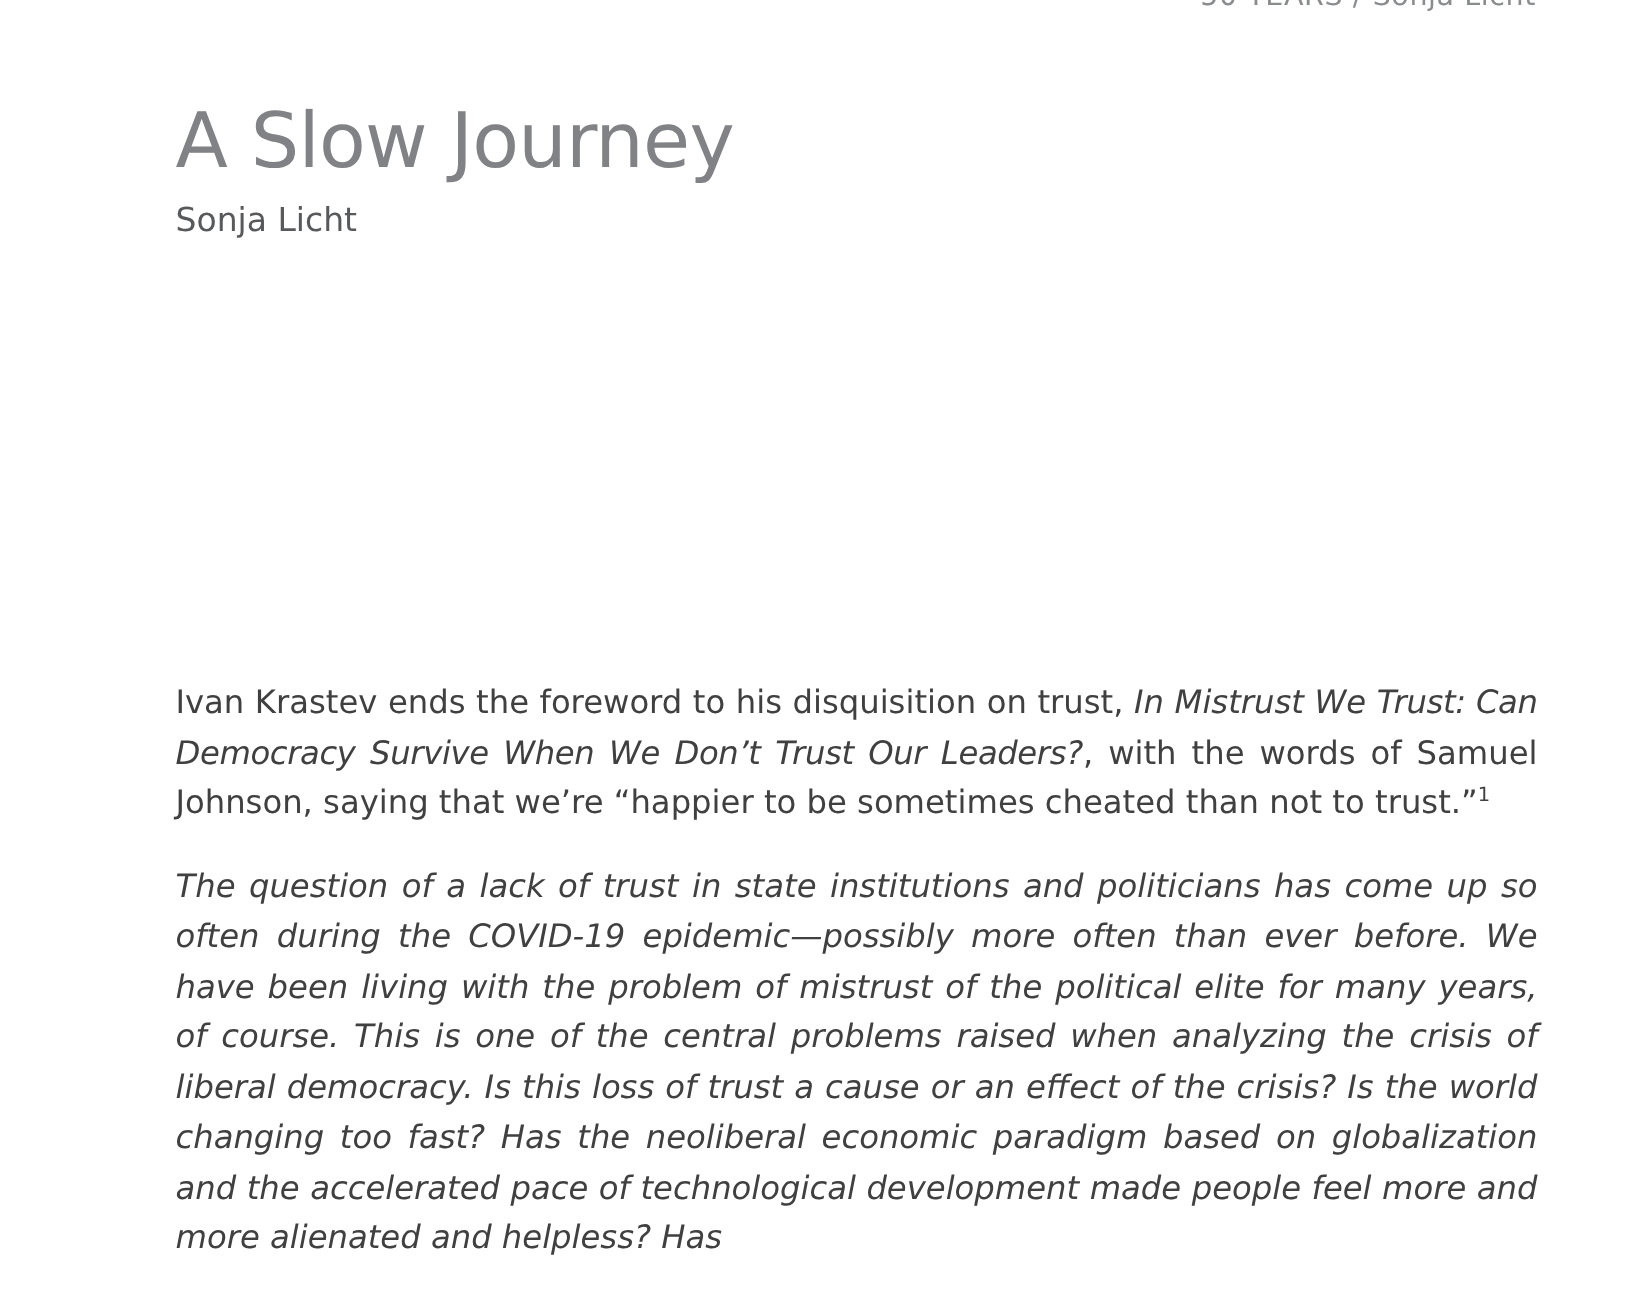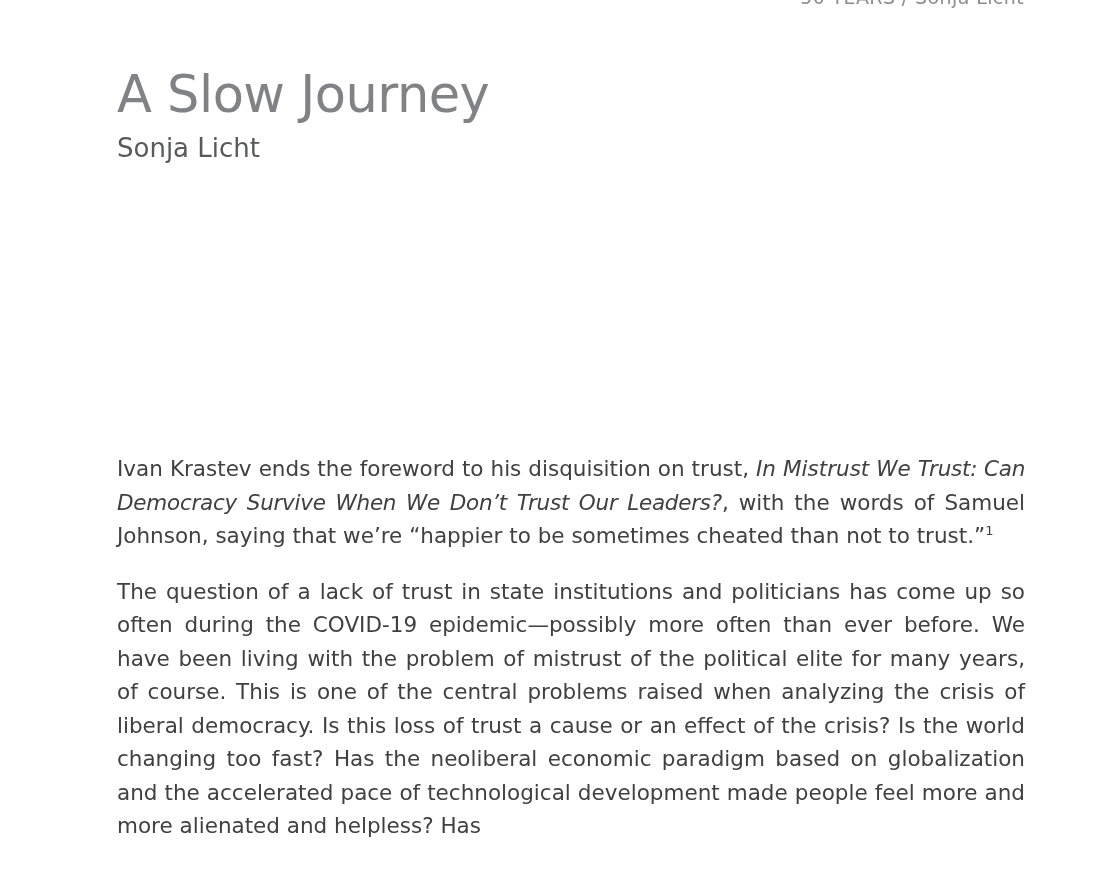--- a/index.html
+++ b/index.html
@@ -51,21 +51,21 @@
     line-height: 58px;
     letter-spacing: -0.5px;
     color: #808285;
   }
 
   .byline {
     margin: 0;
     padding-top: 8px;
     font-family: "DejaVu Sans", sans-serif;
     font-weight: 400;
-    font-size: 26px;
+    font-size: 22px;
     line-height: 32px;
     color: #58595b;
   }
 
   .body-block {
     position: absolute;
     left: 117px;
     top: 452px;
     width: 908px;
   }
@@ -73,21 +73,21 @@
   p.para {
     margin: 0 0 22px 0;
     font-family: "DejaVu Sans", sans-serif;
     font-size: 21.5px;
     line-height: 33.5px;
     text-align: justify;
     text-justify: inter-word;
     color: #404040;
     hyphens: none;
   }
-  p.para:last-child { margin-bottom: 18px; }
+  p.para:last-child { margin-bottom: 18px; font-style: italic; }
 
   .ital {
     font-style: italic;
   }
   .ital-tight {
     font-style: italic;
     letter-spacing: -0.25px;
   }
   sup.fn {
     font-size: 13px;

